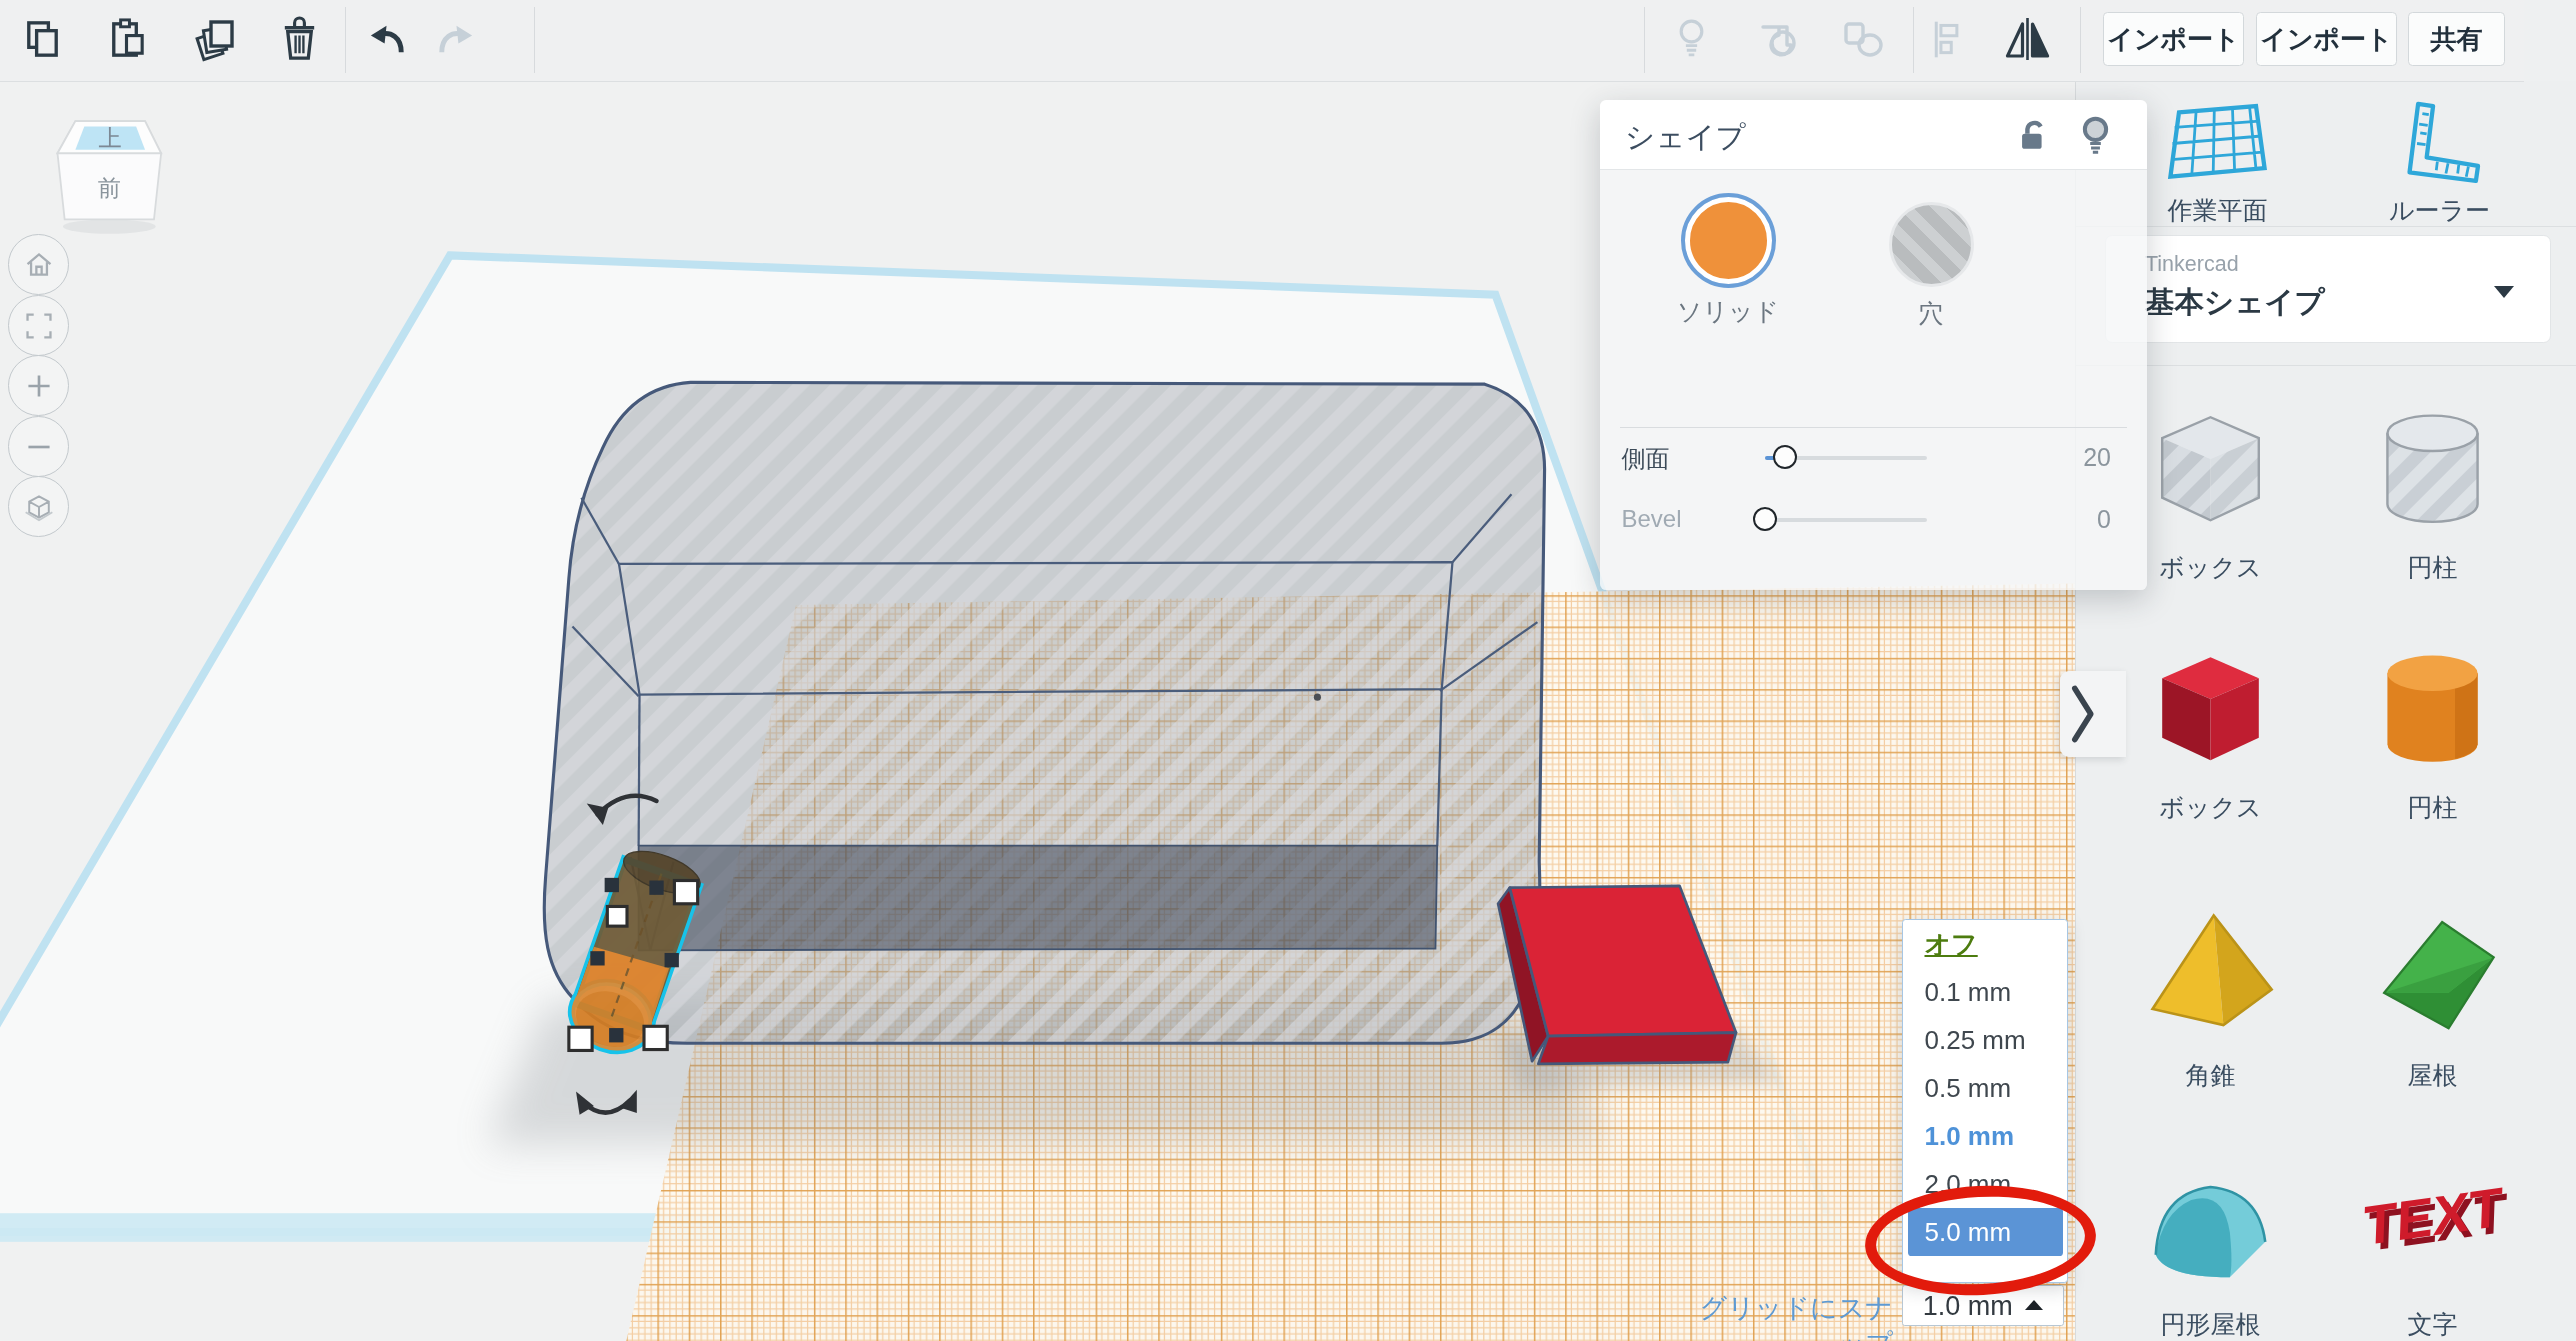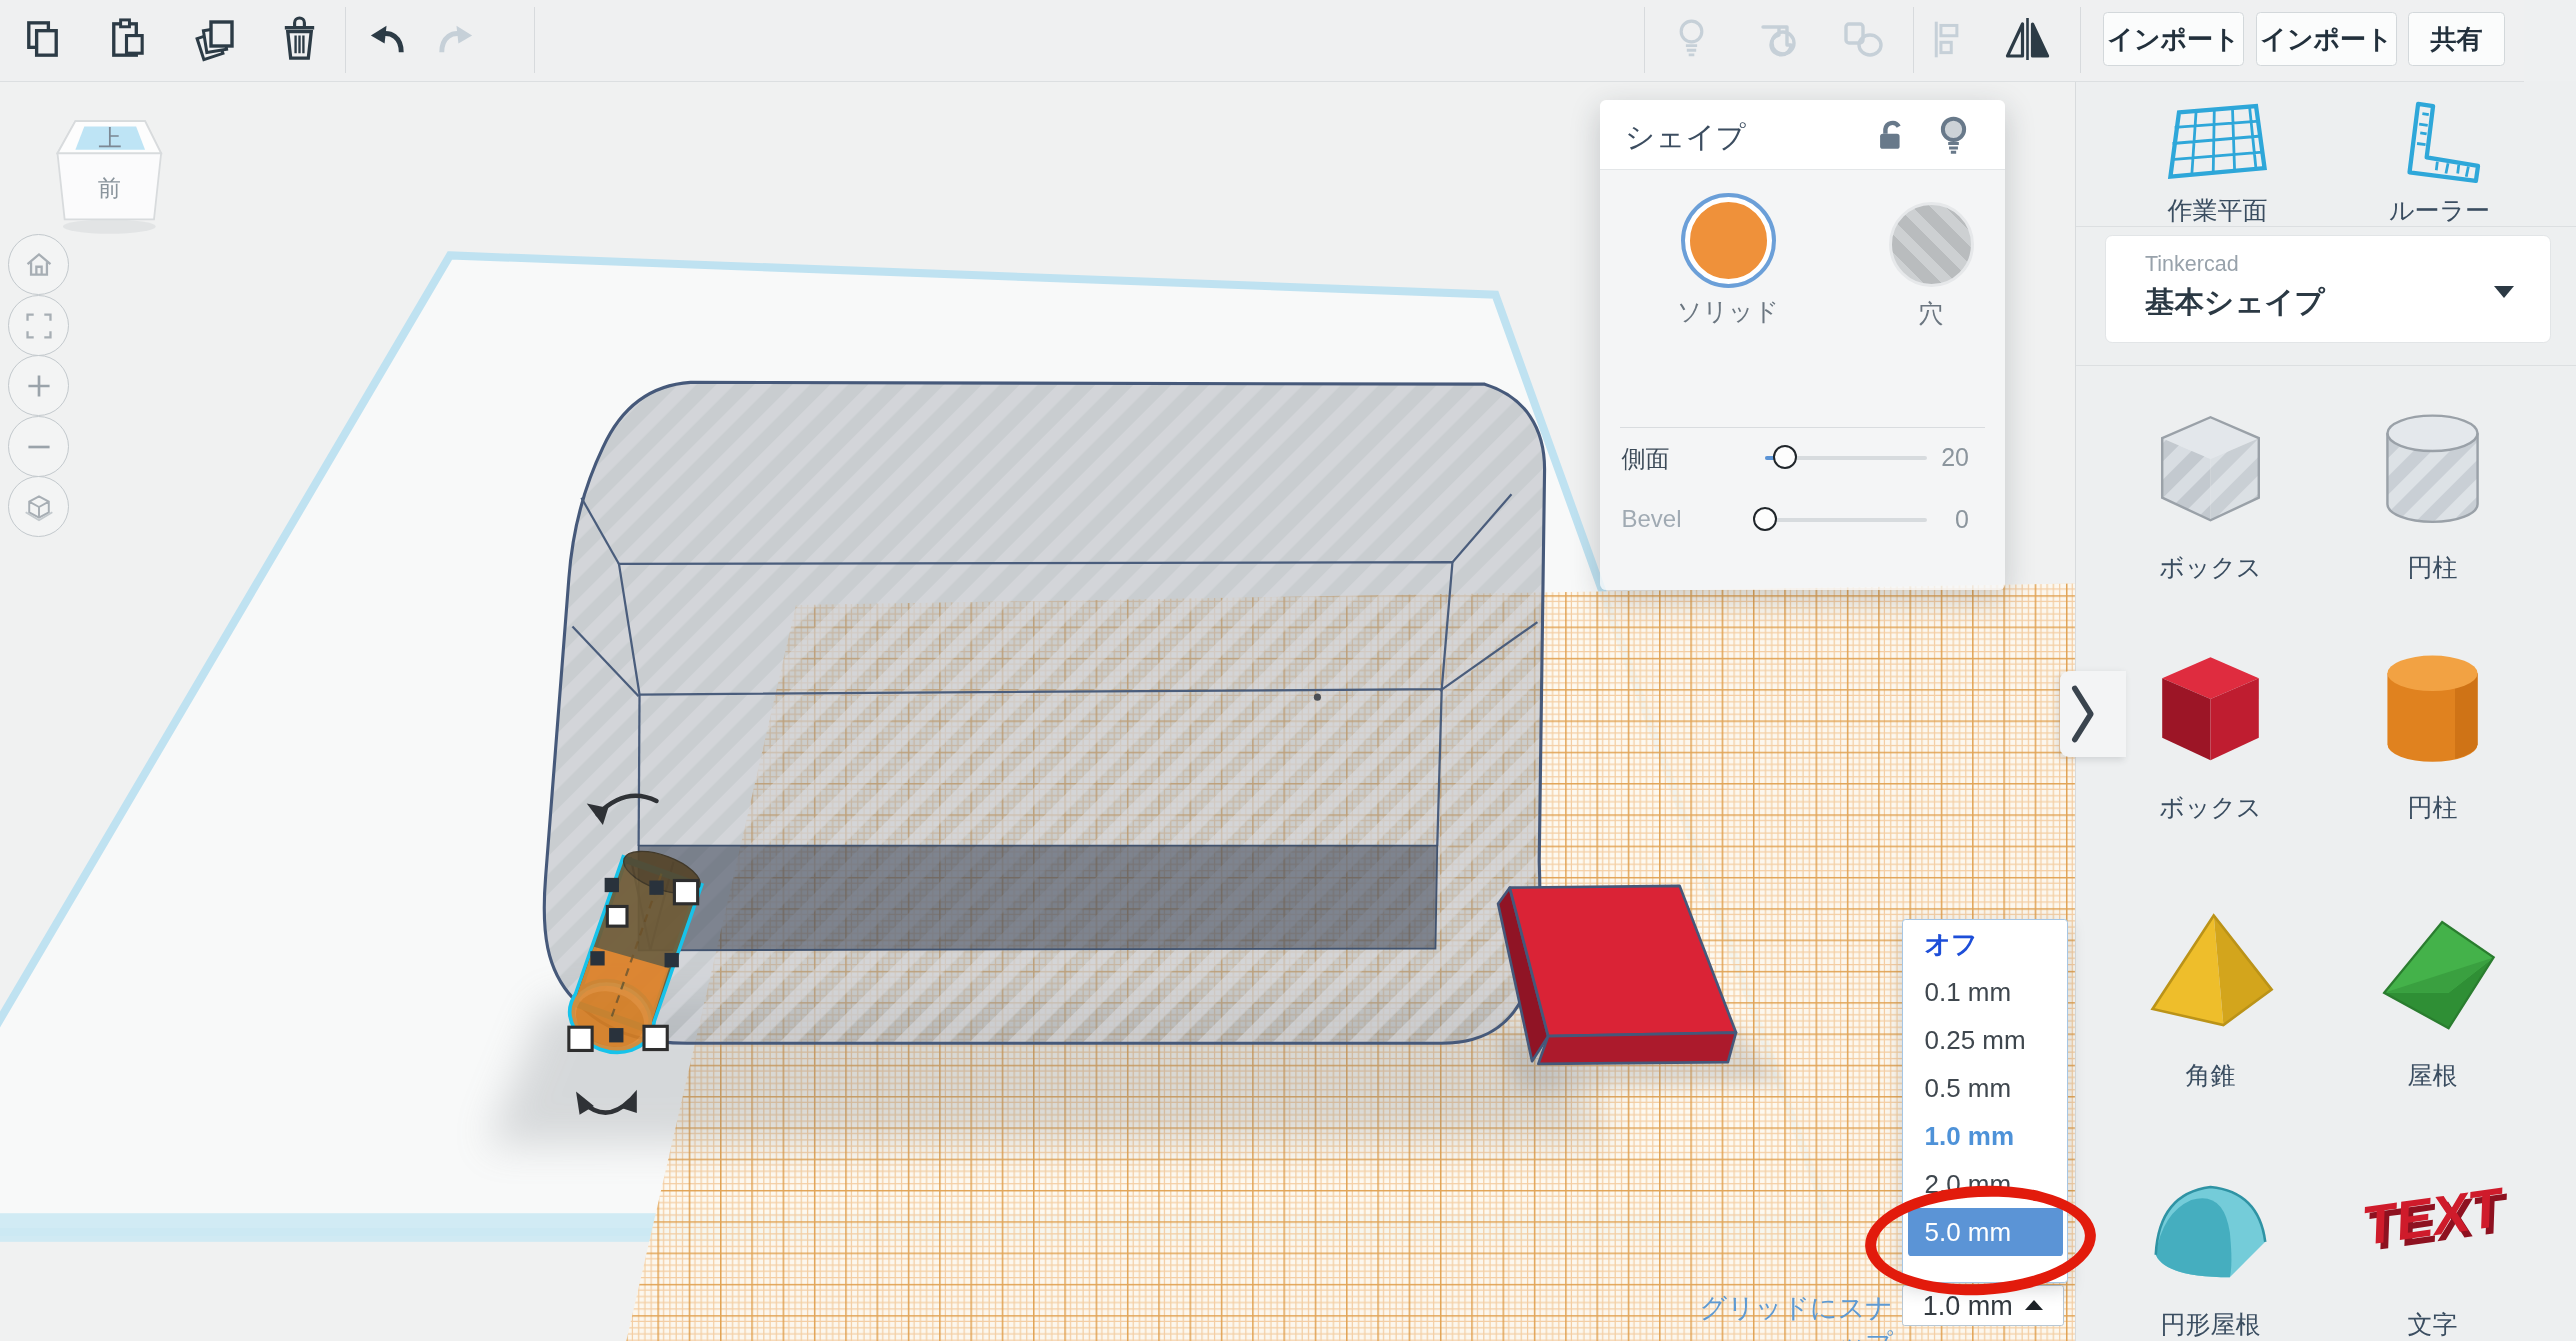--- a/index.html
+++ b/index.html
@@ -39,21 +39,21 @@
   #collection-brand{position:absolute;left:39px;top:16px;font-size:21.5px;color:#98a2ab;}
   #collection-name{position:absolute;left:39px;top:47px;font-size:29.5px;font-weight:bold;color:#2b3944;}
   #collection-caret{position:absolute;right:36px;top:50px;width:0;height:0;
     border-left:10.7px solid transparent;border-right:10.7px solid transparent;border-top:12.5px solid #2b3944;}
   .shape-tile{position:absolute;width:197px;text-align:center;cursor:pointer;}
   .shape-tile svg{display:block;margin:0 auto;}
   .shape-tile .side-label{position:static;display:block;margin-top:5.4px;}
 
   
   #inspector{
-    left:1600px;top:100px;width:405px;height:490px;
+    left:1600px;top:100px;width:547px;height:490px;
     border-radius:6.3px;box-shadow:0 9px 30px rgba(30,40,50,.22);
     z-index:30;overflow:hidden;
   }
   #inspector-header{
     position:absolute;left:0;top:0;width:100%;height:70px;background:#ffffff;
     border-bottom:0.9px solid #e3e6e8;box-sizing:border-box;
   }
   #inspector-title{position:absolute;left:25px;top:18px;font-size:29.5px;color:#3c4d60;font-weight:500;}
   #inspector-body{position:absolute;left:0;top:70px;width:100%;height:420px;background:rgba(245,246,248,0.80);}
   .swatch-wrap{position:absolute;text-align:center;cursor:pointer;}
@@ -79,21 +79,21 @@
   }
   .slider-value{position:absolute;right:36px;top:9px;font-size:25px;color:#8b959d;}
 
   
   #snap-dropdown{
     left:1902px;top:919px;width:166px;height:364px;background:#ffffff;
     border:1.8px solid #a6c6e4;border-radius:3.6px;box-shadow:0 5.4px 18px rgba(30,40,50,.18);
     z-index:50;box-sizing:border-box;
   }
   .snap-opt{height:48px;line-height:48px;padding-left:21.5px;font-size:26px;color:#3f474e;cursor:pointer;}
-  .snap-opt.head{color:#1d4ed8;font-weight:600;}
+  .snap-opt.head{color:#4d7c0f;font-weight:600;text-decoration:underline;}
   .snap-opt.current{color:#4e92d8;font-weight:600;}
   .snap-opt.hl{
     margin:0 4.5px;padding-left:17px;border-radius:3.6px;background:#5b94d6;color:#ffffff;font-weight:500;
   }
   #red-ellipse{
     left:1865px;top:1186px;width:231px;height:109px;border:11.6px solid #e21b0c;
     border-radius:50%;transform:rotate(-3deg);z-index:60;box-sizing:border-box;pointer-events:none;
   }
   #snap-select{
     left:1902px;top:1285px;width:162px;height:41px;background:#ffffff;

